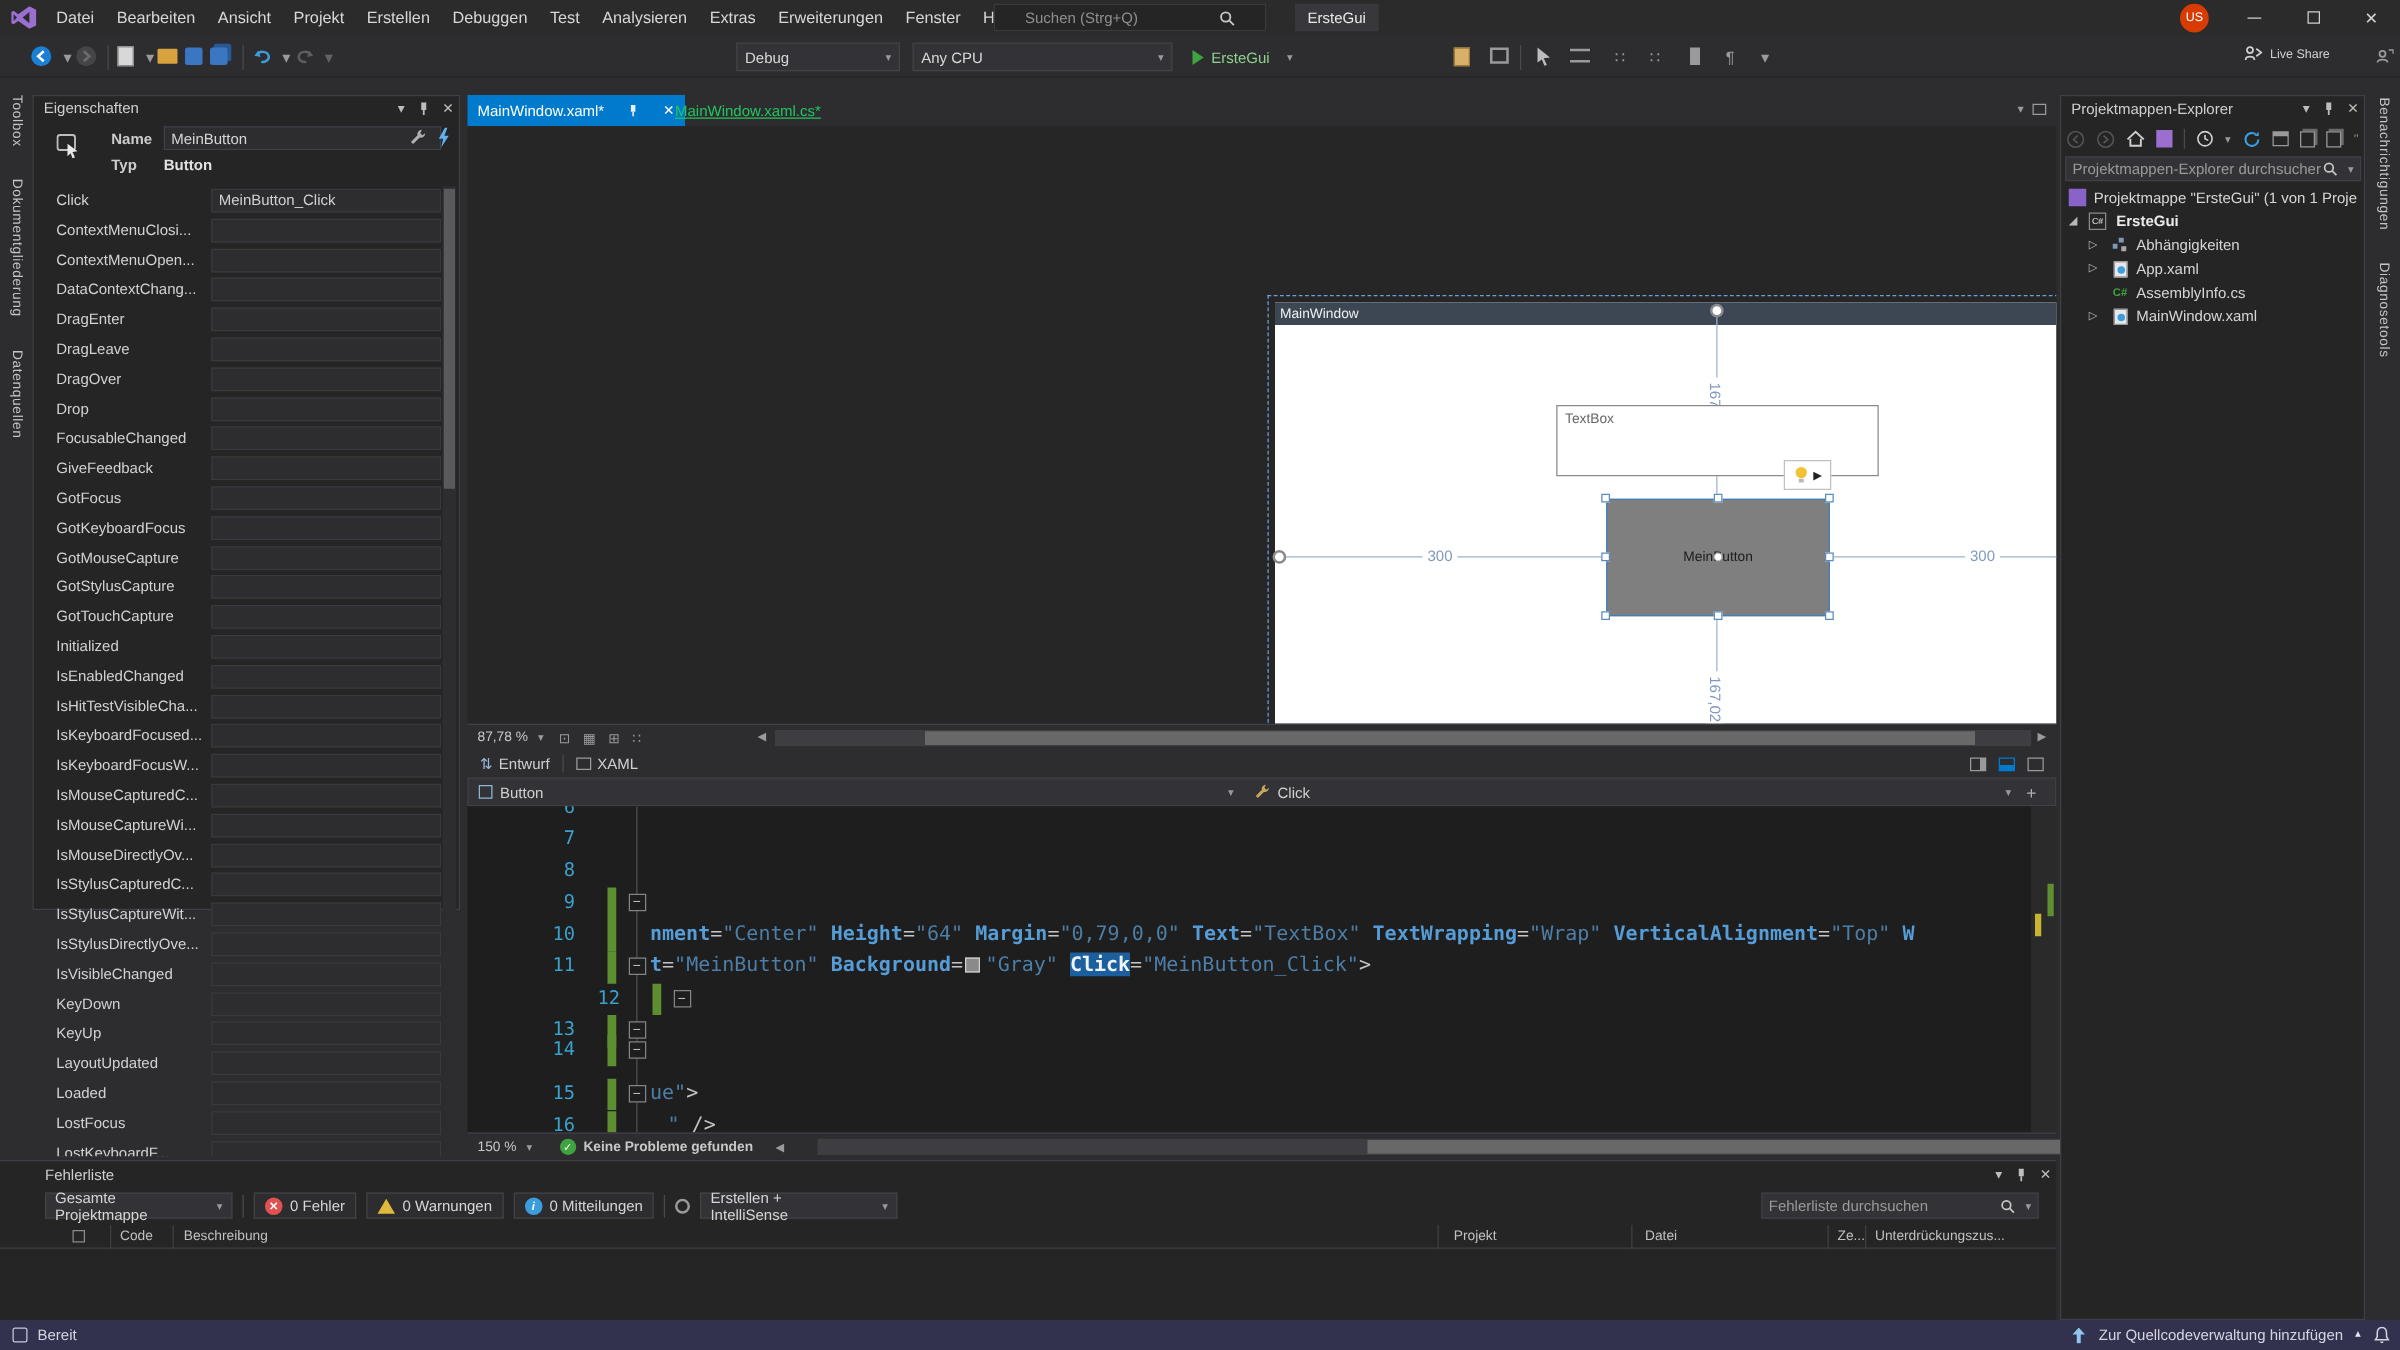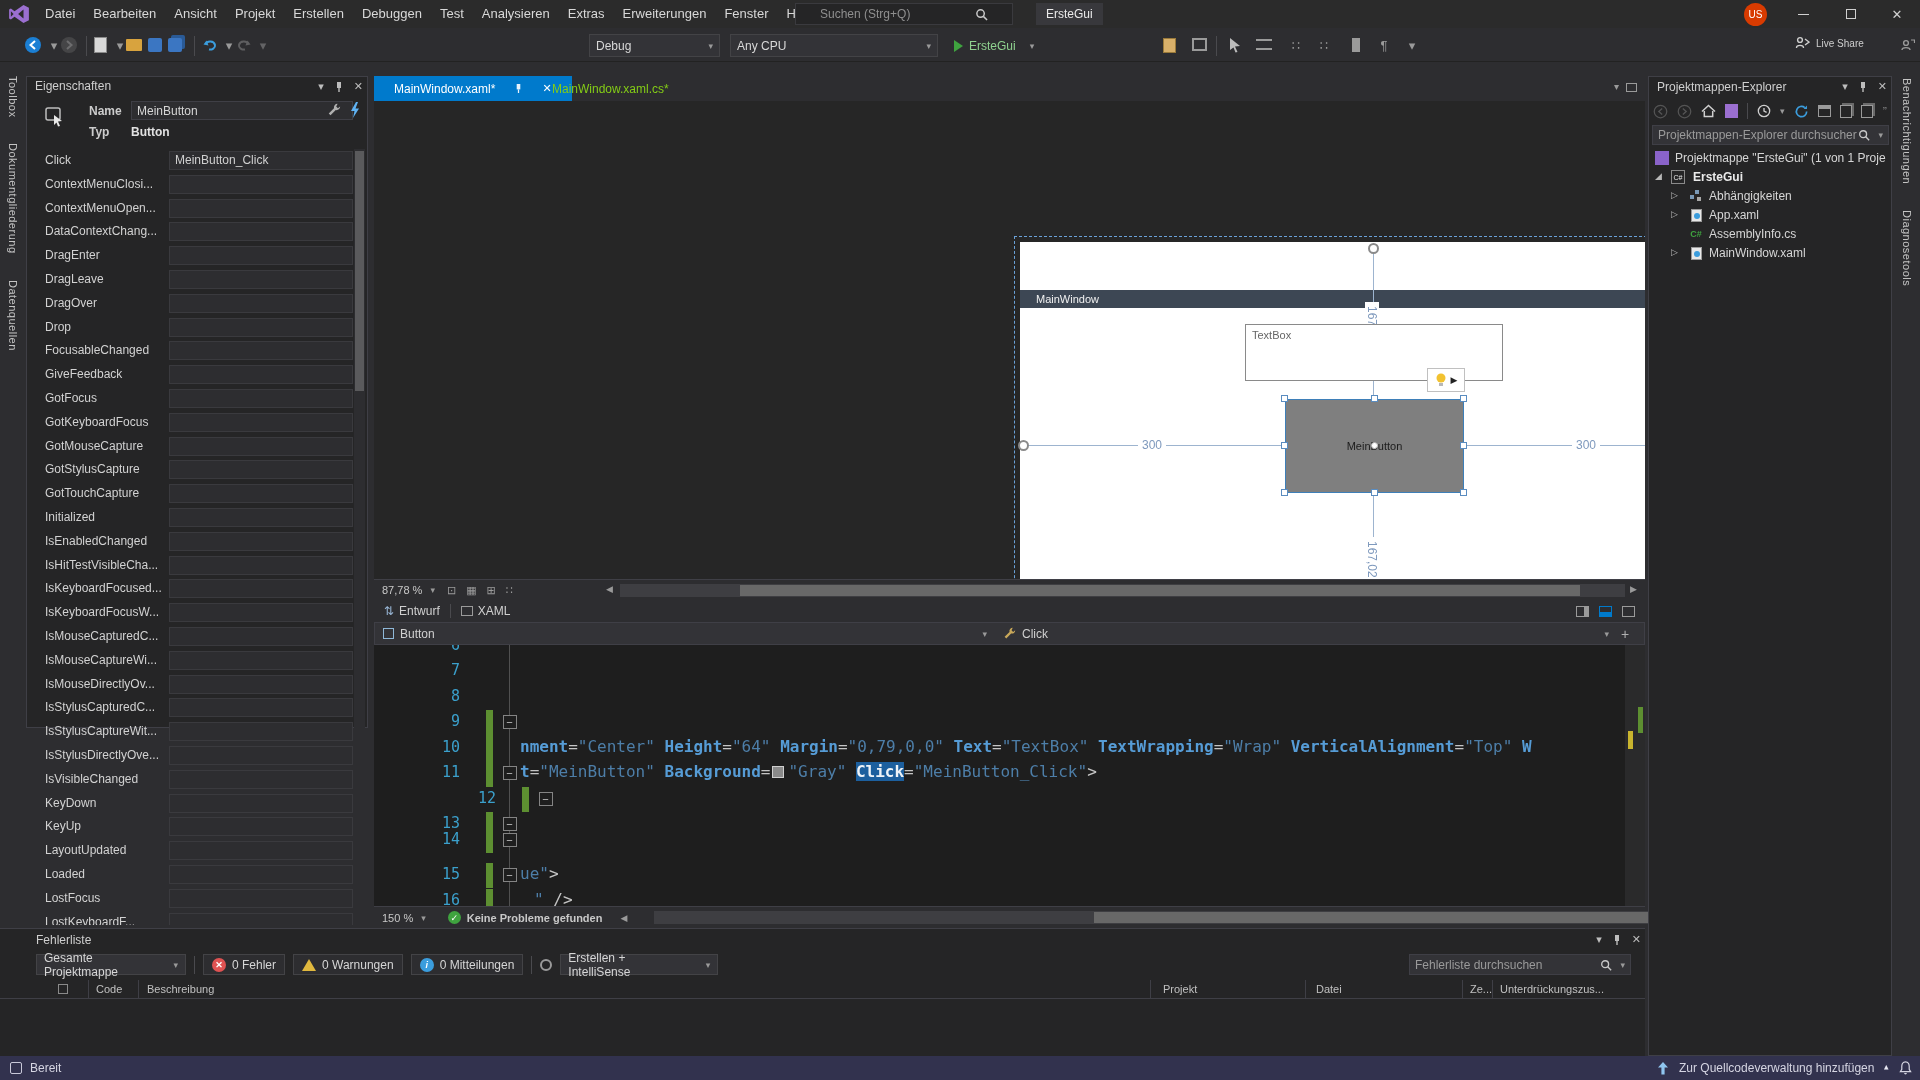--- a/index.html
+++ b/index.html
@@ -54,30 +54,30 @@
   #evt-list { position:absolute; left:0; top:72px; width:326px; height:776px; overflow:hidden; }
   .evt { position:relative; height:23.8px; }
   .evt-n { position:absolute; left:18px; top:4px; font-size:12px; color:#d2d2d2; white-space:nowrap; }
   .evt-v { position:absolute; left:142px; top:2px; width:184px; height:19px; background:#2d2d30;
            border:1px solid #3a3a3e; font-size:12px; color:#d0d0d0; padding:1px 5px; white-space:nowrap; }
   #props-scroll { position:absolute; right:2px; top:72px; width:11px; height:774px; background:#2d2d30; }
   #props-thumb { position:absolute; left:1px; top:2px; width:9px; height:240px; background:#5a5a5c; }
 
   
   #tabstrip { left:374px; top:76px; width:1271px; height:25px; background:#2d2d30; }
-  .etab { position:absolute; top:0; height:25px; display:flex; align-items:center; gap:19px; padding:0 20px; font-size:12px; }
+  .etab { position:absolute; top:0; height:25px; display:flex; align-items:center; gap:19px; padding:0 8px; font-size:12px; }
   .etab.active { background:#007acc; color:#ffffff; }
-  .etab.inactive { color:#84cc16; }
+  .etab.inactive { color:#22c55e;text-decoration:underline; }
 
   
   #designer { left:374px; top:101px; width:1271px; height:478px; background:#262626; overflow:hidden; }
   #dz-window { position:absolute; left:646px; top:141px; width:706px; height:395px; background:#ffffff; }
   #dz-select { position:absolute; left:640px; top:135px; width:718px; height:407px; border:1px dashed #6aa1d8; }
   #dz-title { position:absolute; left:0; top:0; width:706px; height:18px; background:#3d4754; color:#f0f0f0;
-              font-size:11px; line-height:18px; padding-left:16px;margin-top:48px; }
+              font-size:11px; line-height:18px; padding-left:4px; }
   #dz-textbox { position:absolute; left:225px; top:82px; width:258px; height:57px; border:1px solid #8a8a8a; background:#fff; }
   #dz-textbox span { position:absolute; left:6px; top:4px; font-size:11px; color:#666; }
   #dz-bulb { position:absolute; left:407px; top:126px; width:38px; height:24px; background:#fff; border:1px solid #c0c0c0;
              display:flex; align-items:center; justify-content:center; gap:4px; }
   #dz-button { position:absolute; left:265px; top:157px; width:179px; height:94px; background:#7f7f7f;
                border:1px solid #3e7fb8; display:flex; align-items:center; justify-content:center; }
   #dz-button span { font-size:11px; color:#1c1c1c; }
   .handle { position:absolute; width:7px; height:7px; background:#ffffff; border:1px solid #5a8cc0; }
   .dimline { position:absolute; background:#9db4cf; }
   .dimlabel { position:absolute; color:#7e99bd; font-size:12px; background:#ffffff; padding:0 4px; }

